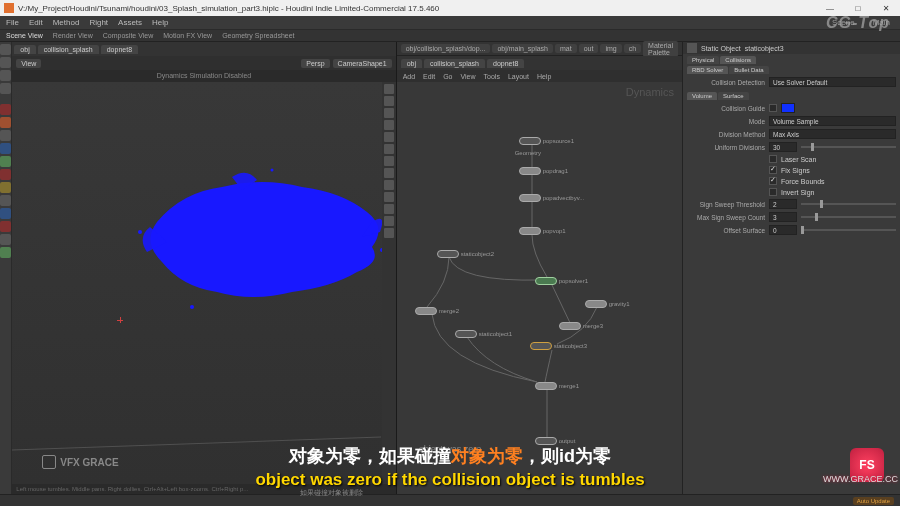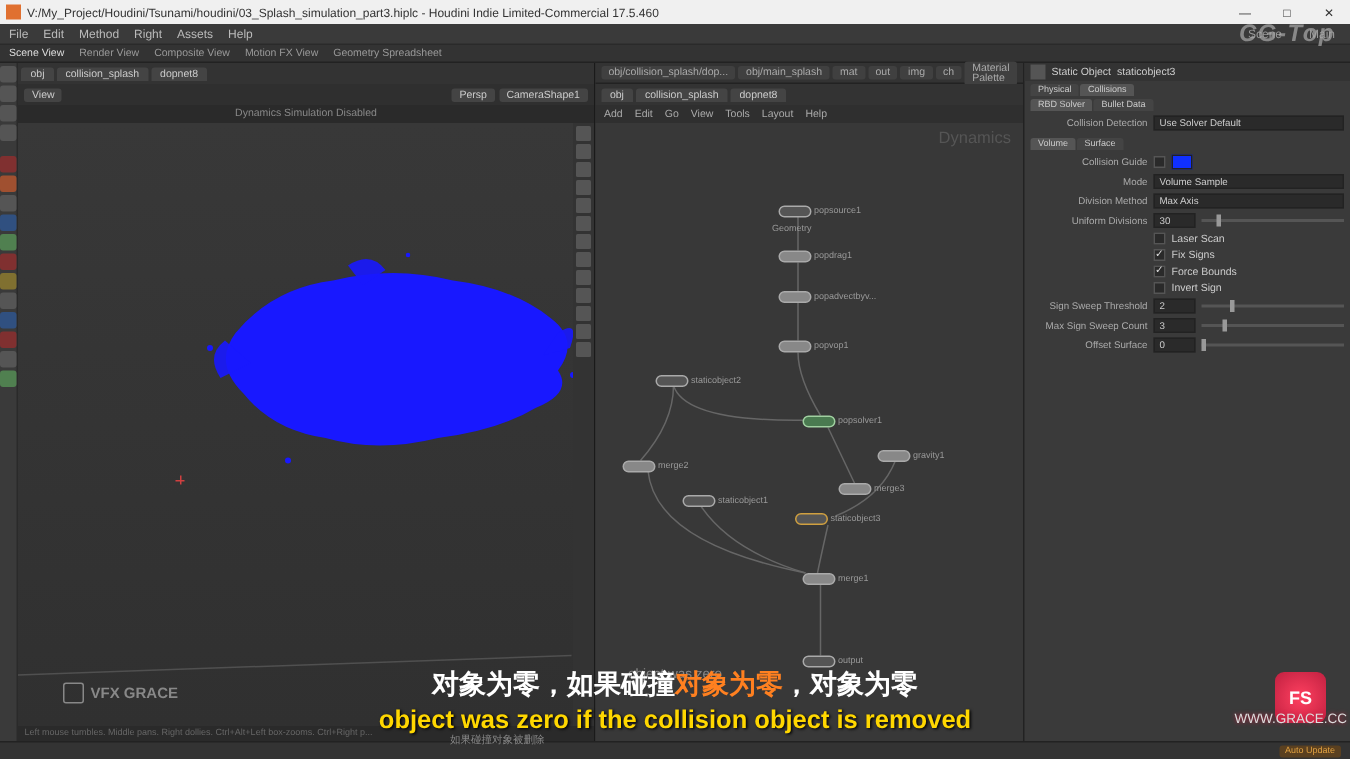--- a/index.html
+++ b/index.html
@@ -413,17 +413,17 @@
 </div>
 
 <div class="statusbar">
   <div class="wm-library">如果碰撞对象被删除</div>
   <span class="btn upd">Auto Update</span>
 </div>
 
 <div class="wm-top">CG-Top</div>
 <div class="subtitle-hint">object was zero</div>
 <div class="subtitle-cn">
-  <span>对象为零，如果碰撞</span><span class="hl">对象为零</span><span>，对象为零</span>
-</div>
-<div class="subtitle-en">object was zero if the collision object is removed</div>
+  <span>对象为零，如果碰撞</span><span class="hl">对象为零</span><span>，则id为零</span>
+</div>
+<div class="subtitle-en">object was zero if the collision object is tumbles</div>
 <div class="wm-fs">FS</div>
 <div class="wm-url">WWW.GRACE.CC</div>
 
 </body></html>

